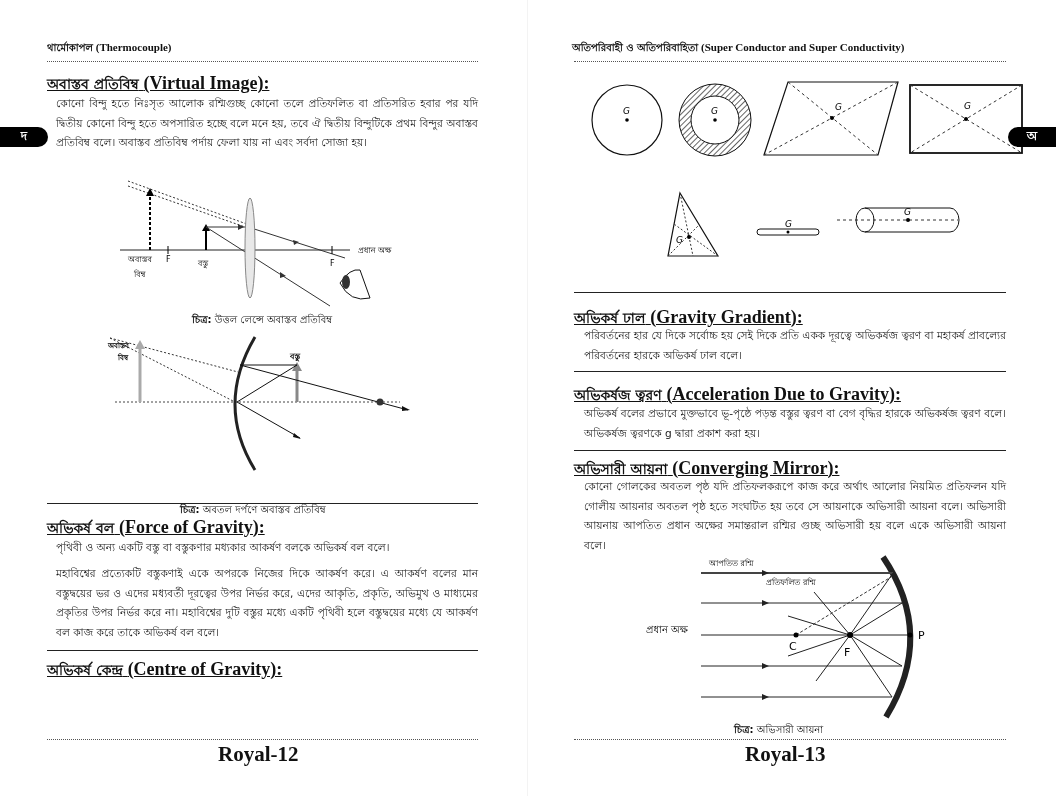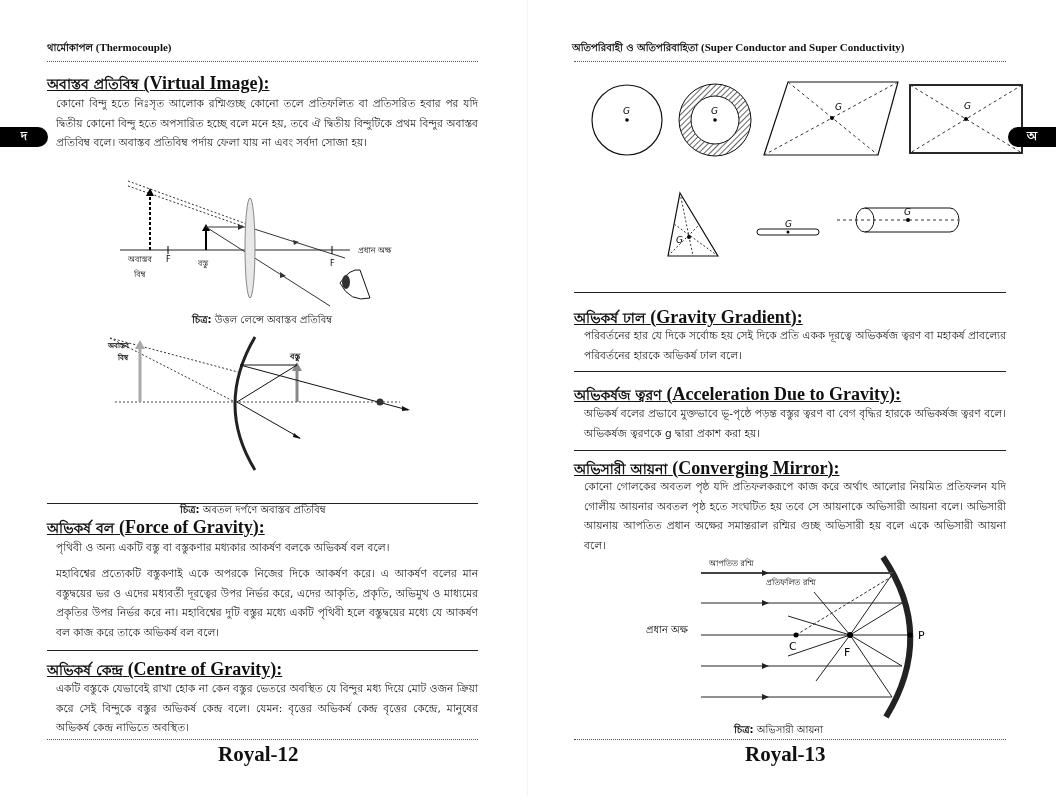--- a/index.html
+++ b/index.html
@@ -130,21 +130,20 @@
   </div>
   <p class="para" style="left:56px; top:564px; width:422px;">মহাবিশ্বের প্রত্যেকটি বস্তুকণাই একে অপরকে নিজের দিকে আকর্ষণ করে। এ আকর্ষণ বলের মান বস্তুদ্বয়ের ভর ও এদের মধ্যবর্তী দূরত্বের উপর নির্ভর করে, এদের আকৃতি, প্রকৃতি, অভিমুখ ও মাধ্যমের প্রকৃতির উপর নির্ভর করে না। মহাবিশ্বের দুটি বস্তুর মধ্যে একটি পৃথিবী হলে বস্তুদ্বয়ের মধ্যে যে আকর্ষণ বল কাজ করে তাকে অভিকর্ষ বল বলে।</p>
   <p class="para" style="left:56px; top:538px; width:422px;">পৃথিবী ও অন্য একটি বস্তু বা বস্তুকণার মধ্যকার আকর্ষণ বলকে অভিকর্ষ বল বলে।</p>
 
   <div class="solid-rule" style="left:47px; top:650px; width:431px;"></div>
 
   <div class="heading" style="left:47px; top:659px;">
     <span>অভিকর্ষ কেন্দ্র</span>
     <span class="en">(Centre of Gravity):</span>
   </div>
-  <p class="para" style="left:56px; top:679px; width:422px;">একটি বস্তুকে যেভাবেই রাখা হোক না কেন বস্তুর ভেতরে অবস্থিত যে বিন্দুর মধ্য দিয়ে মোট ওজন ক্রিয়া করে সেই বিন্দুকে বস্তুর অভিকর্ষ কেন্দ্র বলে। যেমন: বৃত্তের অভিকর্ষ কেন্দ্র বৃত্তের কেন্দ্রে, মানুষের অভিকর্ষ কেন্দ্র নাভিতে অবস্থিত।</p>
 
   <div class="dotted-rule" style="left:47px; top:739px; width:431px;"></div>
   <div class="folio" style="left:218px;">Royal-12</div>
 </div>
 
 <div class="page page-right">
   <div class="running-head" style="left:44px;">
     <span class="bn">অতিপরিবাহী ও অতিপরিবাহিতা</span>
     <span>(Super Conductor and Super Conductivity)</span>
   </div>

